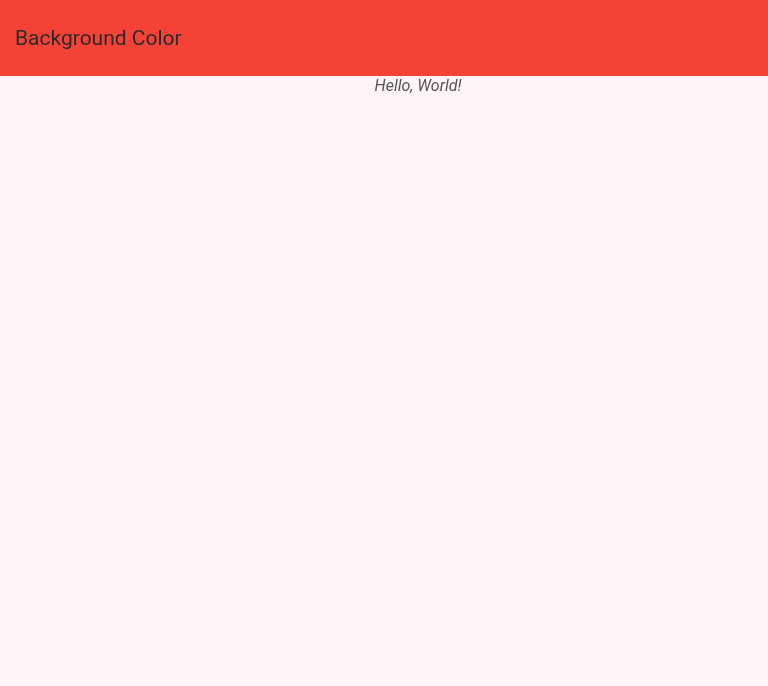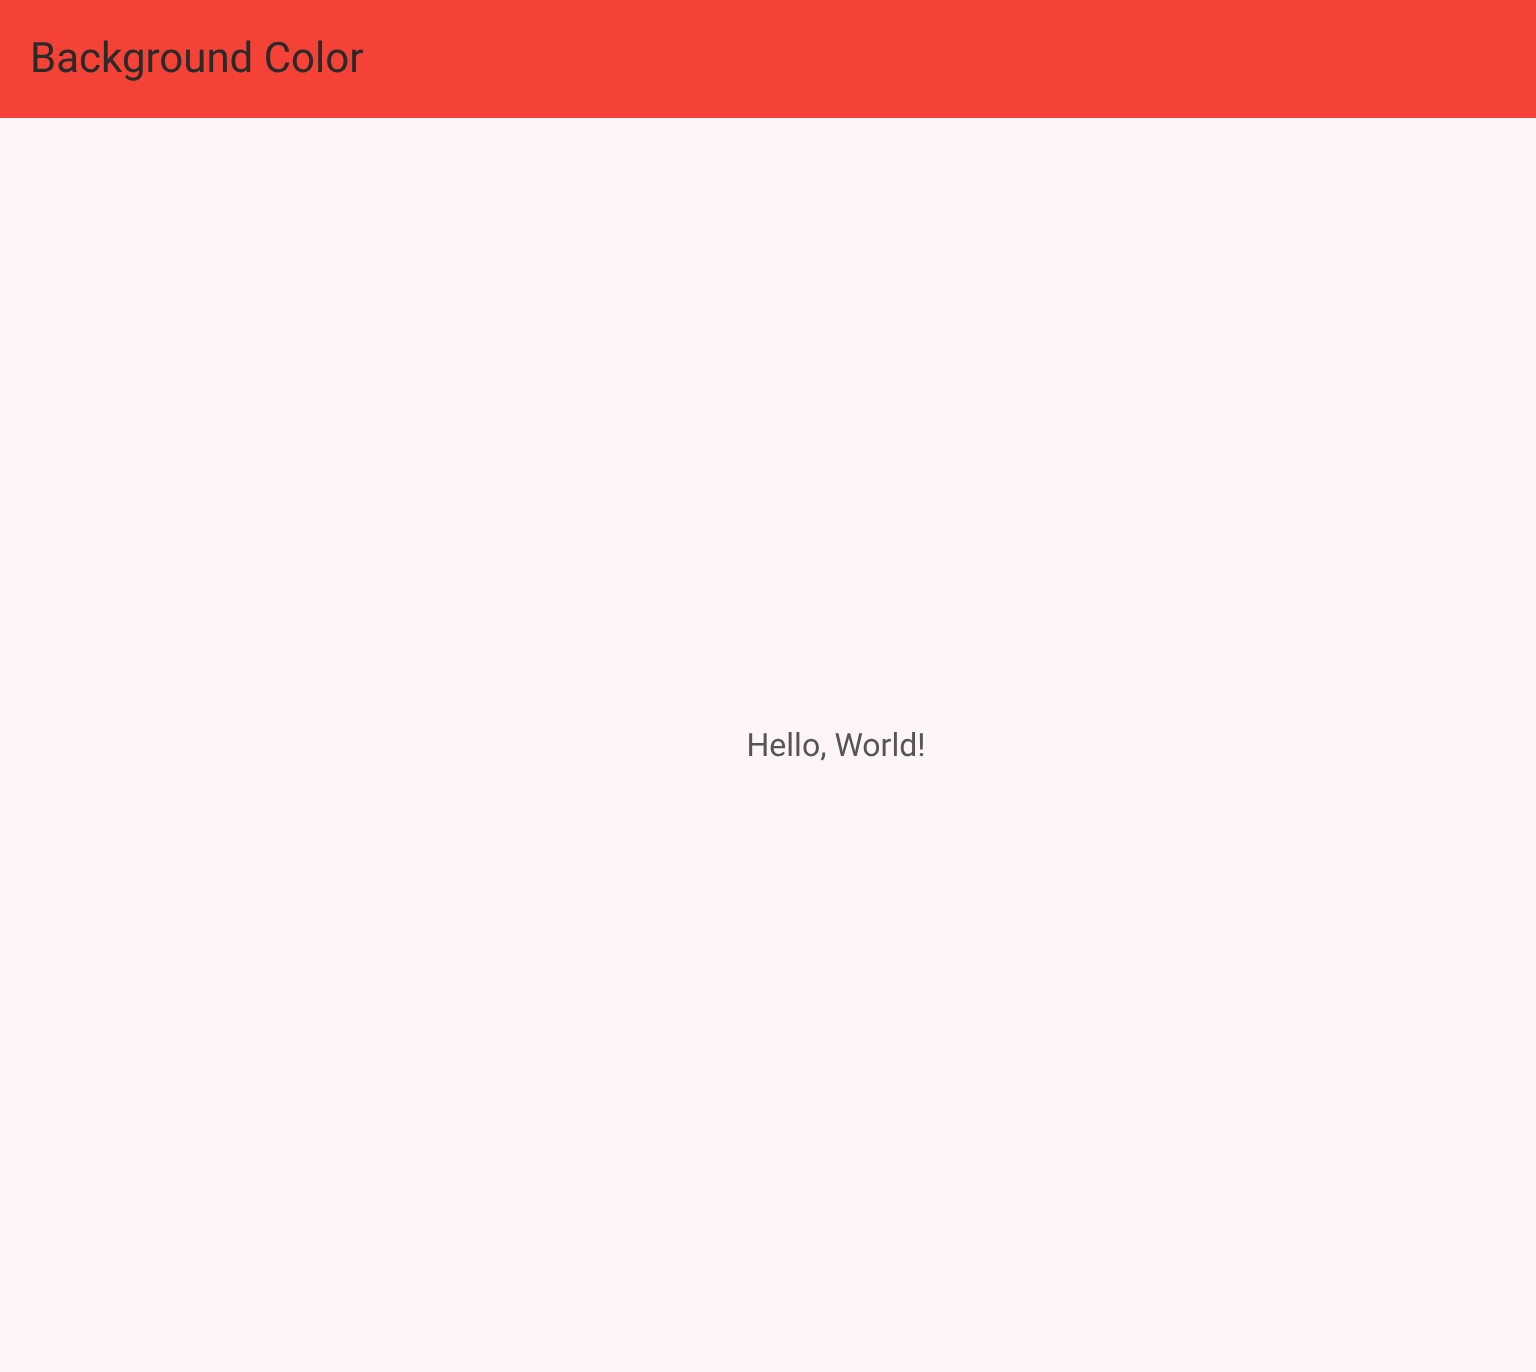--- a/index.html
+++ b/index.html
@@ -10,35 +10,35 @@
     body {
       width: 768px;
       height: 686px;
       background-color: #fff5f8;
       font-family: -apple-system, BlinkMacSystemFont, "Segoe UI", Roboto, Arial, sans-serif;
       display: flex;
       flex-direction: column;
     }
     .app-bar {
       background-color: #f44336;
-      height: 59px;
+      height: 76px;
       display: flex;
       align-items: center;
       padding-left: 15px;
     }
     .app-bar-title {
       font-size: 21px;
       color: #2a2a2a;
       font-weight: 400;
     }
     .main-content {
       flex: 1;
       display: flex;
-      align-items: center;
       justify-content: center;
+      font-style: italic;
     }
     .hello-text {
       font-size: 16px;
       color: #555;
       margin-left: 68px;
     }
   </style>
 </head>
 <body>
 

